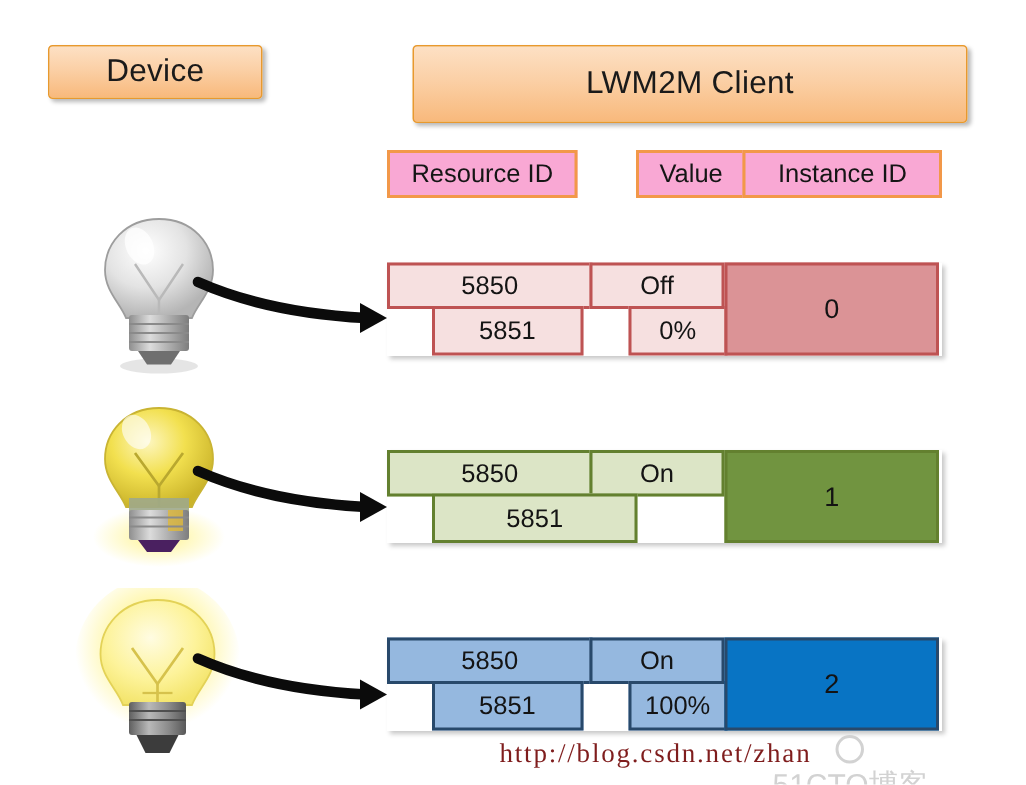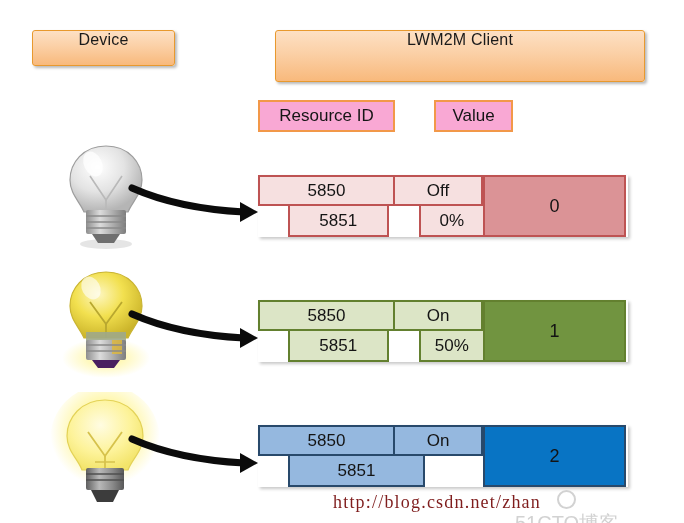--- a/index.html
+++ b/index.html
@@ -16,22 +16,23 @@
   }
 
   
   .pill {
     position: absolute;
     border: 1px solid #E8992E;
     border-radius: 3px;
     background: linear-gradient(to bottom, #FDE0C4 0%, #FBD0A6 45%, #F8B97C 100%);
     box-shadow: 2px 2px 3px rgba(0,0,0,0.28);
     display: flex;
+    align-items: center;
     justify-content: center;
-    font-size: 16px;
+    font-size: 21px;
     color: #1a1a1a;
     letter-spacing: .2px;
   }
   #device-pill  { left: 32px;  top: 30px; width: 143px; height: 36px; }
   #client-pill  { left: 275px; top: 30px; width: 370px; height: 52px; }
 
   
   #col-header {
     position: absolute;
     left: 258px; top: 100px;
@@ -149,20 +150,21 @@
 <div class="pill" id="device-pill">
   <span>Device</span>
 </div>
 <div class="pill" id="client-pill">
   <span>LWM2M Client</span>
 </div>
 
 <div id="col-header">
   <div class="hcell c-res">Resource ID</div>
   <div class="hcell c-val">Value</div>
+  <div class="hcell c-inst">Instance ID</div>
 </div>
 
 <div class="inst-table" id="table-0">
   <div class="rows">
     <div class="row">
       <div class="cell res">5850</div>
       <div class="cell val">Off</div>
     </div>
     <div class="row">
       <div class="cell res">5851</div>
@@ -173,34 +175,34 @@
 </div>
 
 <div class="inst-table" id="table-1">
   <div class="rows">
     <div class="row">
       <div class="cell res">5850</div>
       <div class="cell val">On</div>
     </div>
     <div class="row">
       <div class="cell res">5851</div>
-      <div class="cell val">50%</div>
     </div>
   </div>
   <div class="instcell">1</div>
 </div>
 
 <div class="inst-table" id="table-2">
   <div class="rows">
     <div class="row">
       <div class="cell res">5850</div>
       <div class="cell val">On</div>
     </div>
     <div class="row">
       <div class="cell res">5851</div>
+      <div class="cell val">100%</div>
     </div>
   </div>
   <div class="instcell">2</div>
 </div>
 
 <div class="bulb" id="bulb-0">
   <svg width="96" height="112" viewBox="0 0 96 112">
     <defs>
       <radialGradient id="g0glass" cx="38%" cy="32%" r="68%">
         <stop offset="0%" stop-color="#ffffff"></stop>

